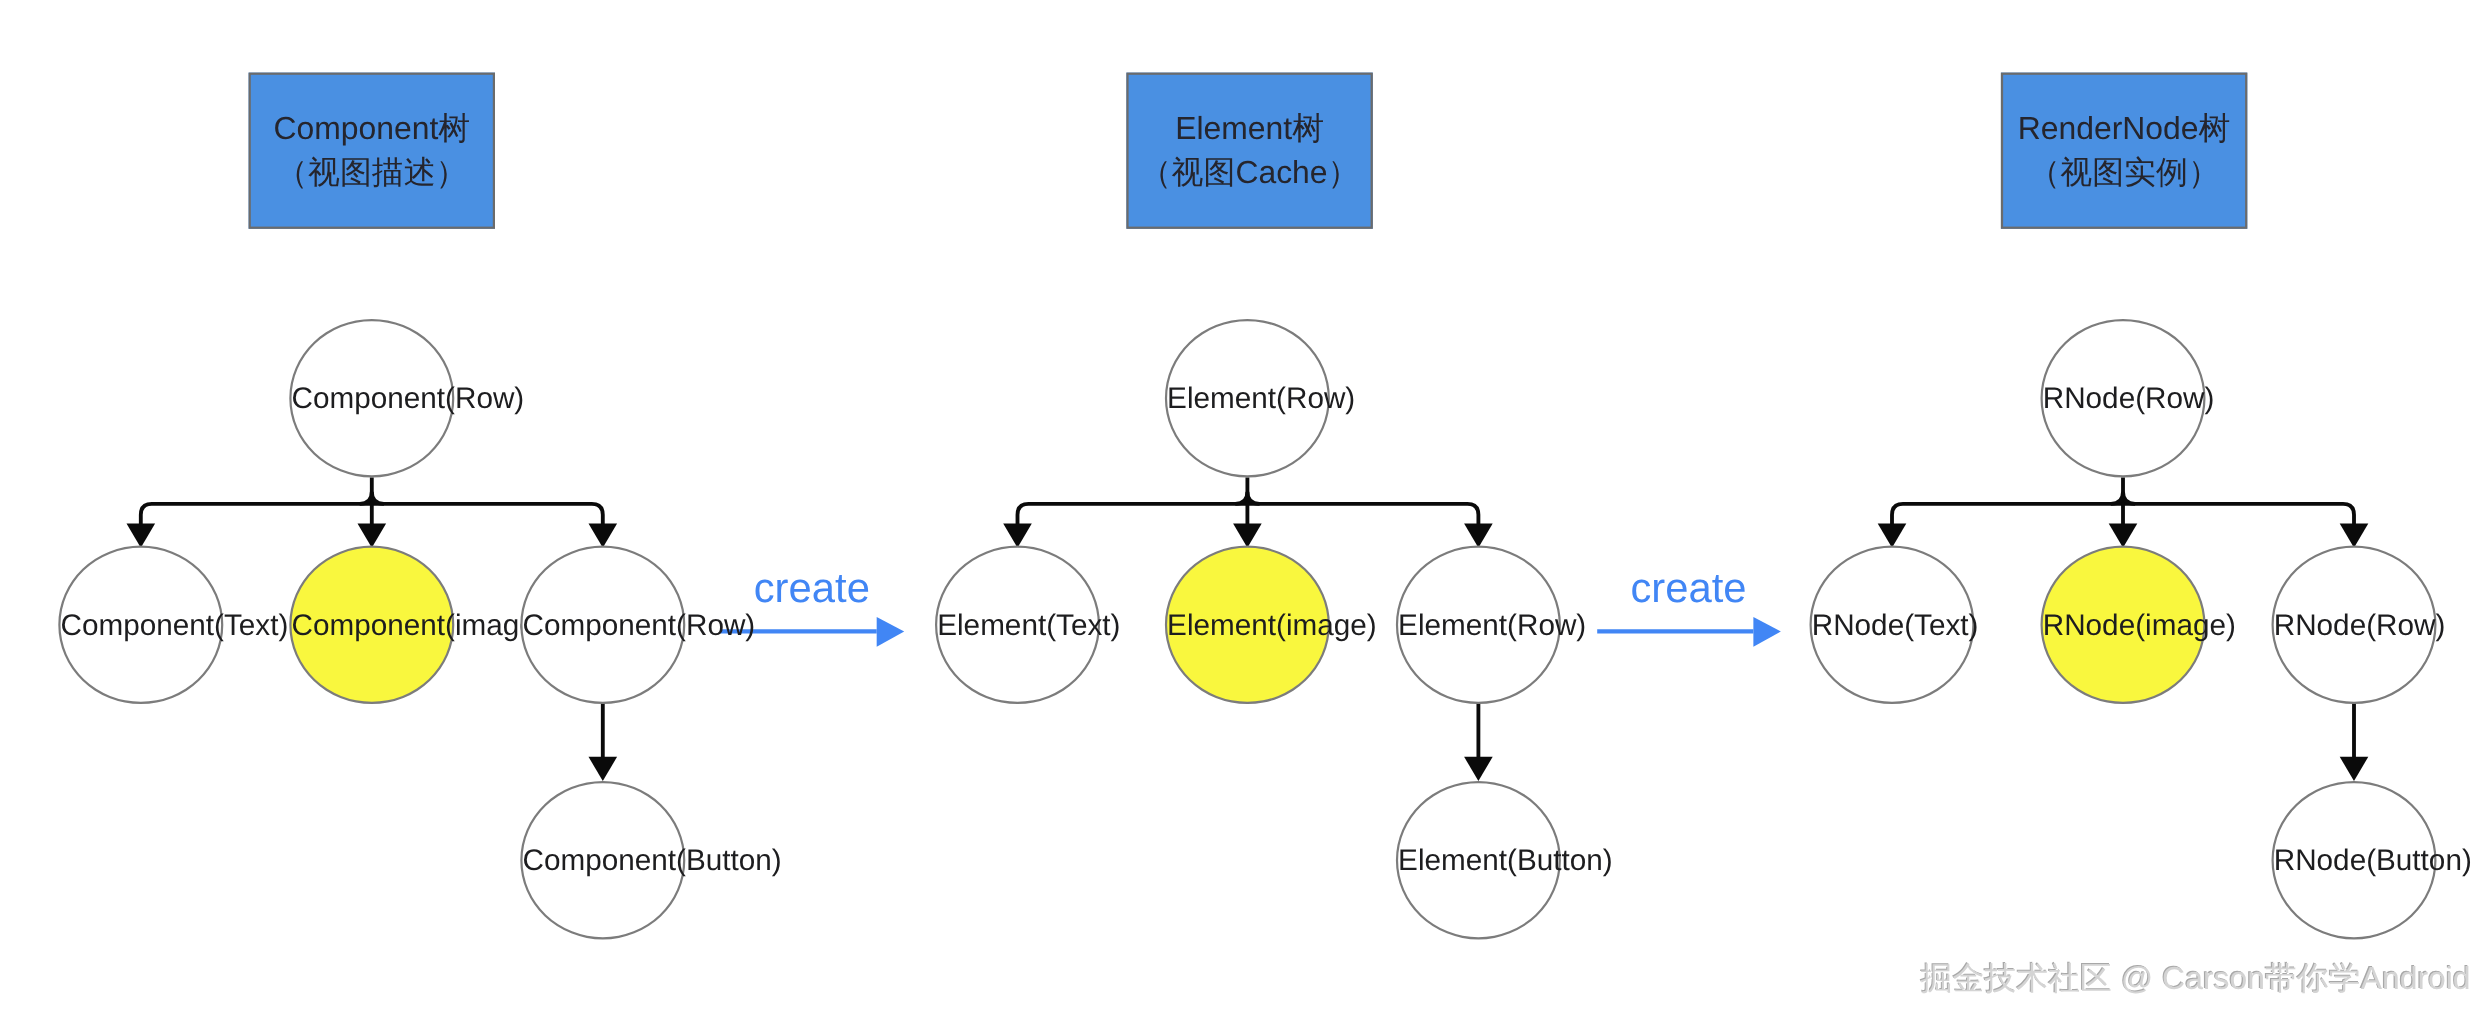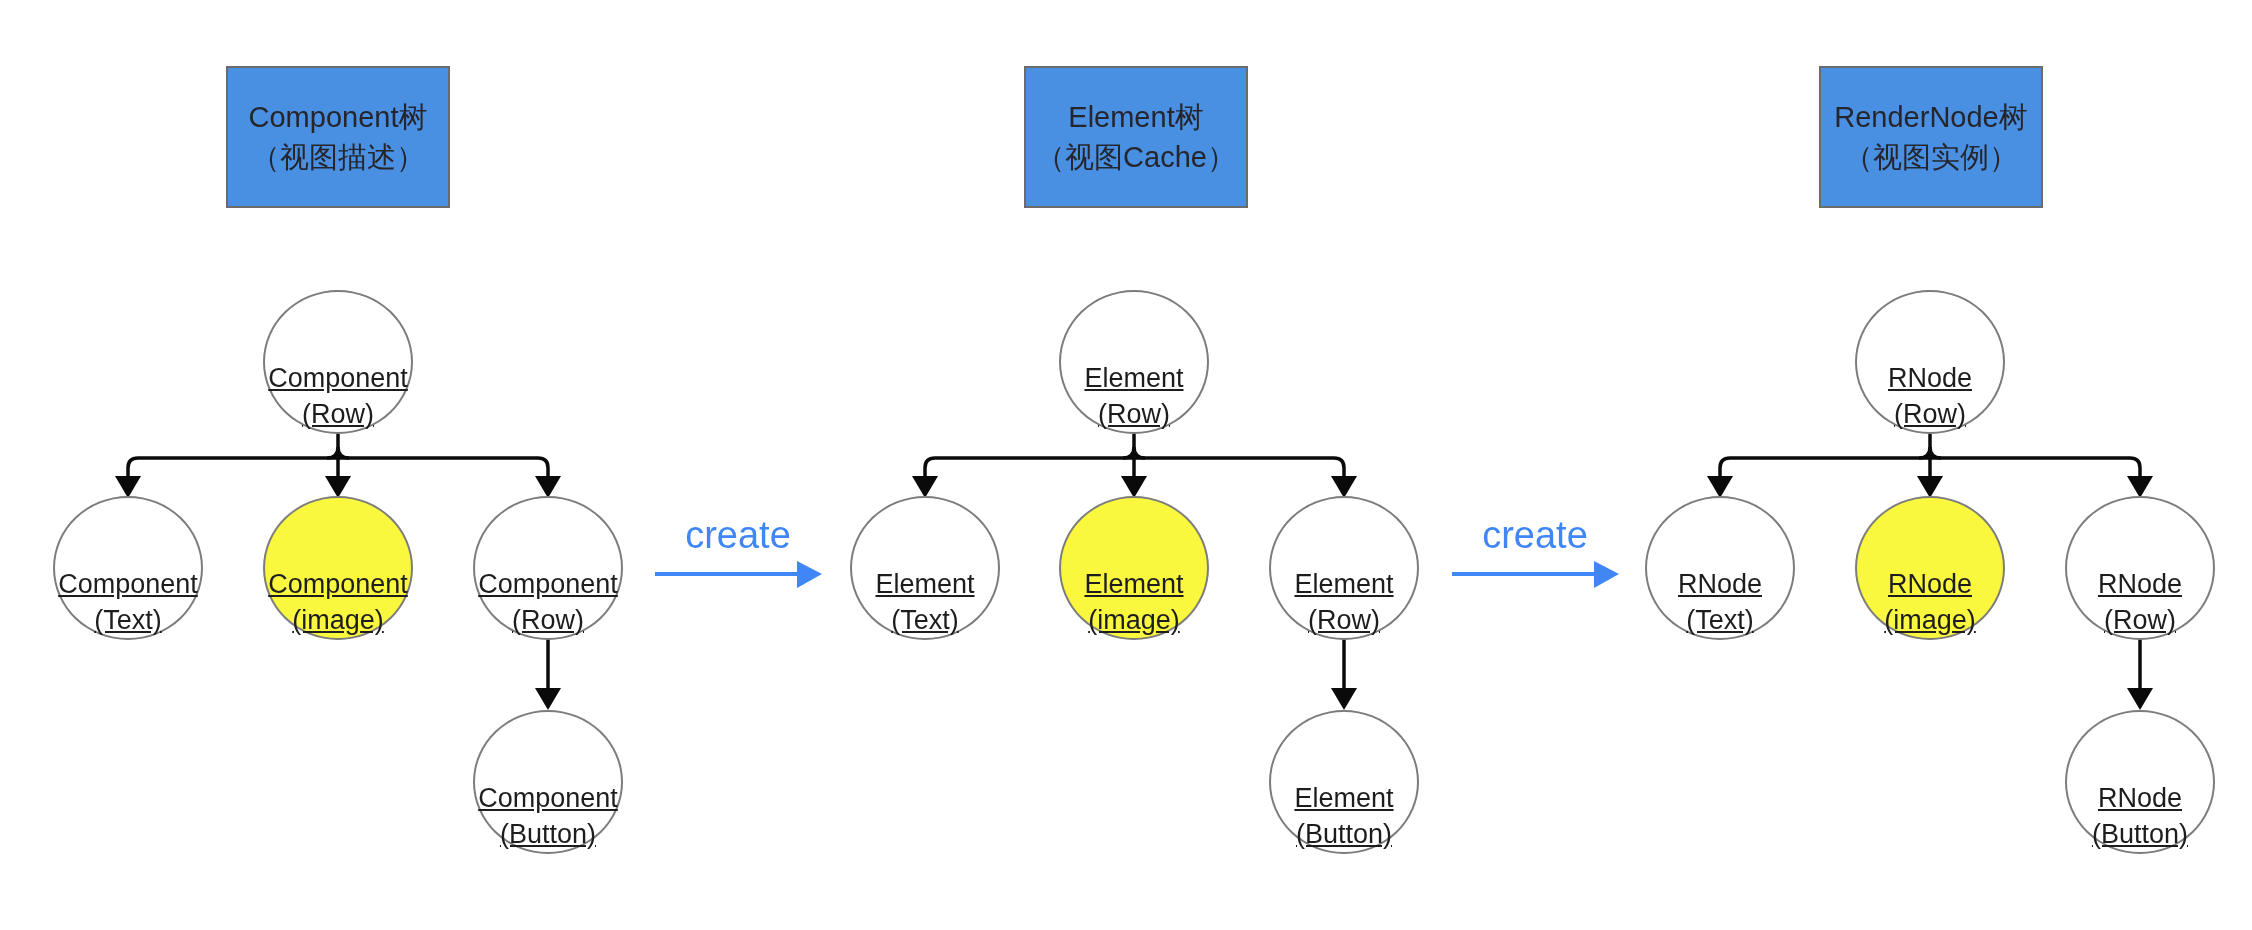--- a/index.html
+++ b/index.html
@@ -47,29 +47,28 @@
   
   .node {
     position: absolute;
     width: 150px;
     height: 144px;
     background: #ffffff;
     border: 2px solid #7c7c7c;
     border-radius: 50%;
     box-sizing: border-box;
     display: flex;
-    flex-direction: column;
+    flex-direction: row;
     align-items: center;
-    justify-content: flex-end;
+    justify-content: space-between;
     color: #1d1d1f;
     font-size: 27px;
     line-height: 36px;
     text-align: center;
     white-space: nowrap;
-    text-decoration: underline;
   }
   .node.highlight {
     background: #f9f73e;
   }
   
   .create-label {
     position: absolute;
     width: 166px;
     top: 514px;
     color: #4186f5;
@@ -218,14 +217,15 @@
     <span>(Row)</span>
   </div>
   <div class="node" style="left:2065px; top:710px;">
     <span>RNode</span>
     <span>(Button)</span>
   </div>
 
   <div class="create-label a1">create</div>
   <div class="create-label a2">create</div>
 
+  <div class="watermark">掘金技术社区 @ Carson带你学Android</div>
 
 </div>
 
 </body></html>

